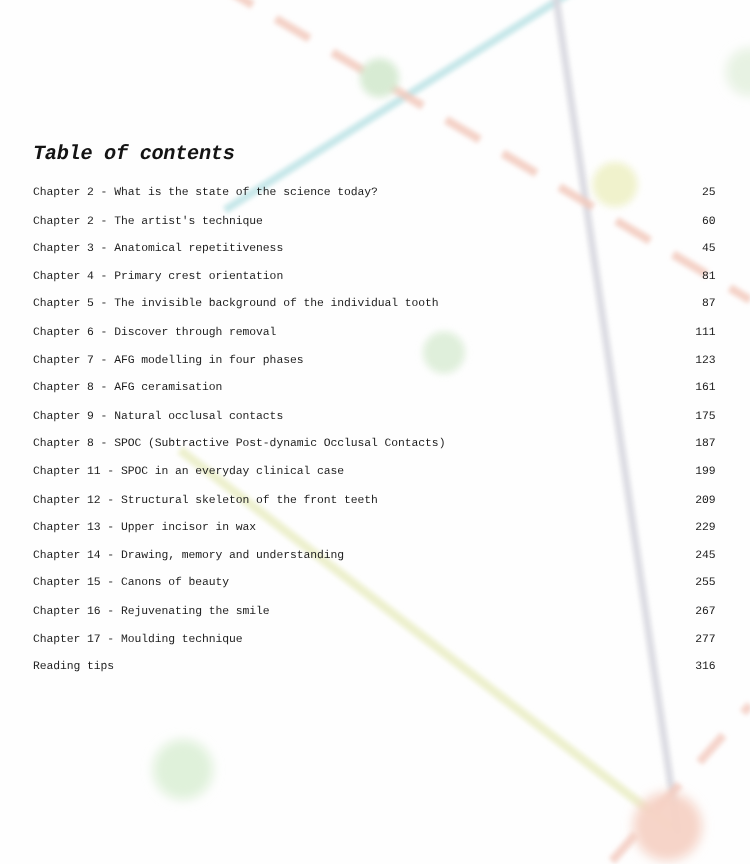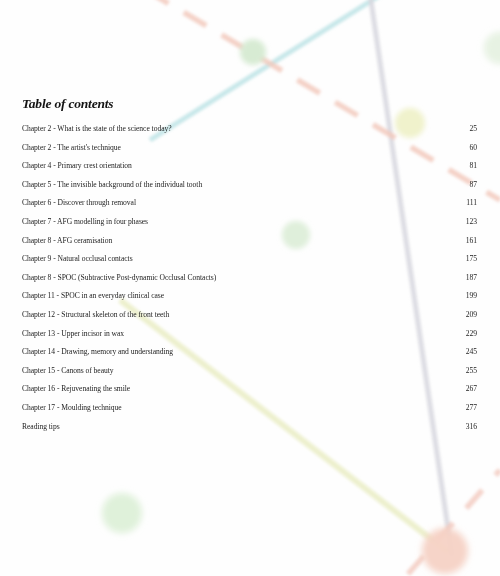--- a/index.html
+++ b/index.html
@@ -7,21 +7,21 @@
     margin: 0;
     padding: 0;
     background: #ffffff;
   }
   #page {
     position: relative;
     width: 500px;
     height: 576px;
     background: #fefefe;
     overflow: hidden;
-    font-family: Liberation Serif, serif;
+    font-family: Liberation Mono, monospace;
   }
 
   
   #decor {
     position: absolute;
     left: 0; top: 0;
     width: 500px;
     height: 576px;
     pointer-events: none;
     z-index: 0;
@@ -134,20 +134,24 @@
     <div class="toc-list" id="toc-list">
         <div class="toc-row">
           <span class="toc-label">Chapter 2 - What is the state of the science today?</span>
           <span class="toc-page">25</span>
         </div>
         <div class="toc-row">
           <span class="toc-label">Chapter 2 - The artist's technique</span>
           <span class="toc-page">60</span>
         </div>
         <div class="toc-row">
+          <span class="toc-label">Chapter 3 - Anatomical repetitiveness</span>
+          <span class="toc-page">45</span>
+        </div>
+        <div class="toc-row">
           <span class="toc-label">Chapter 4 - Primary crest orientation</span>
           <span class="toc-page">81</span>
         </div>
         <div class="toc-row">
           <span class="toc-label">Chapter 5 - The invisible background of the individual tooth</span>
           <span class="toc-page">87</span>
         </div>
         <div class="toc-row">
           <span class="toc-label">Chapter 6 - Discover through removal</span>
           <span class="toc-page">111</span>

